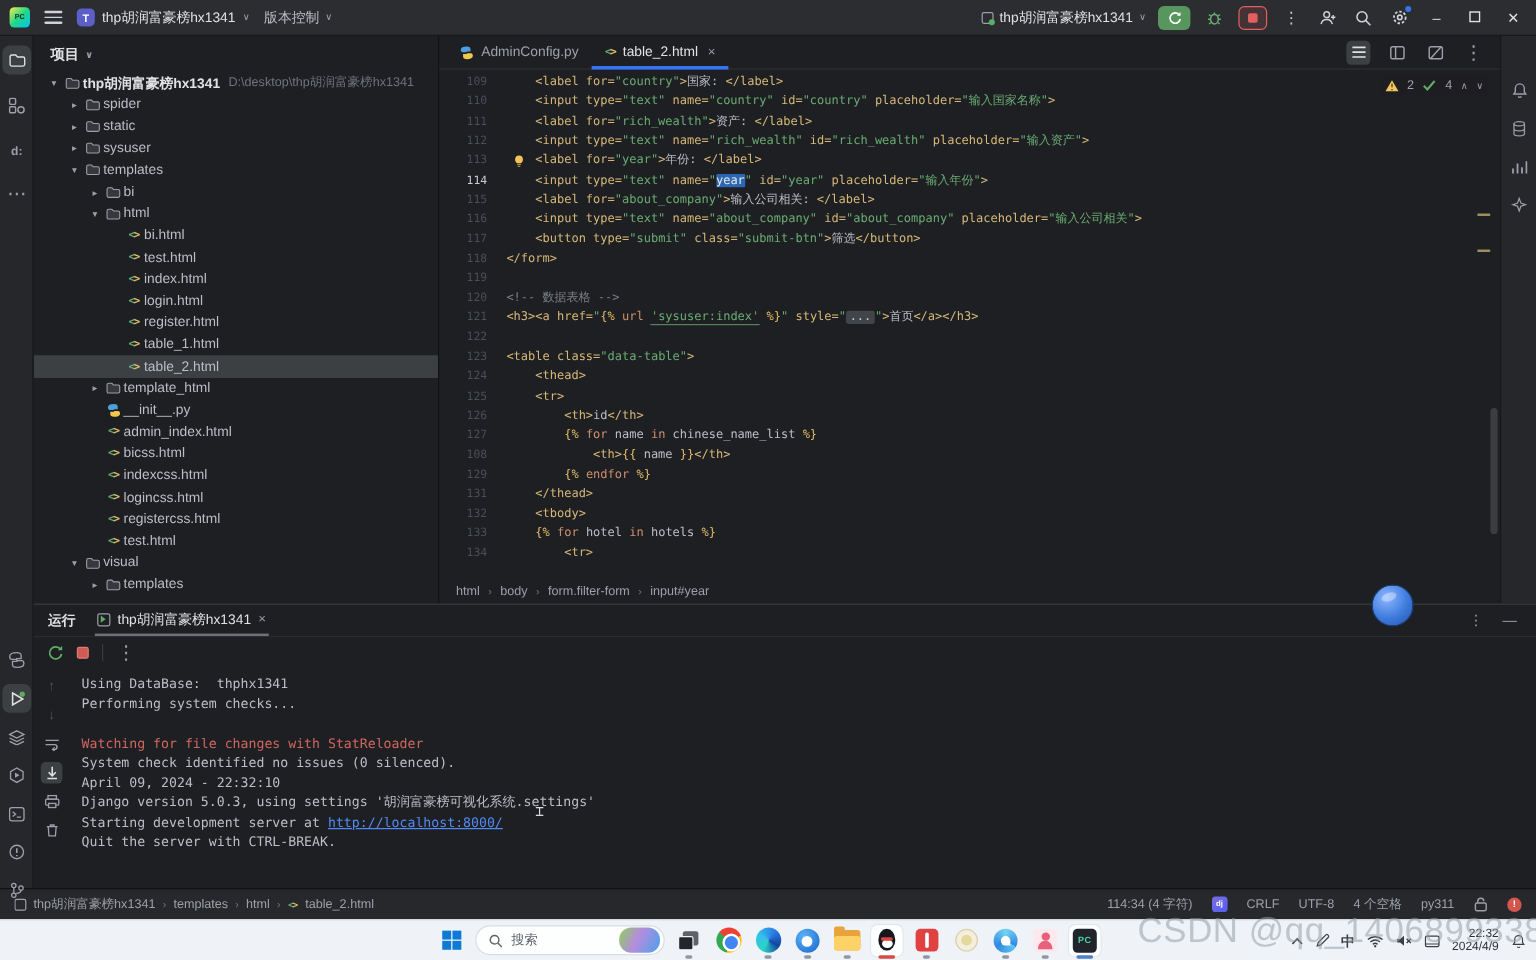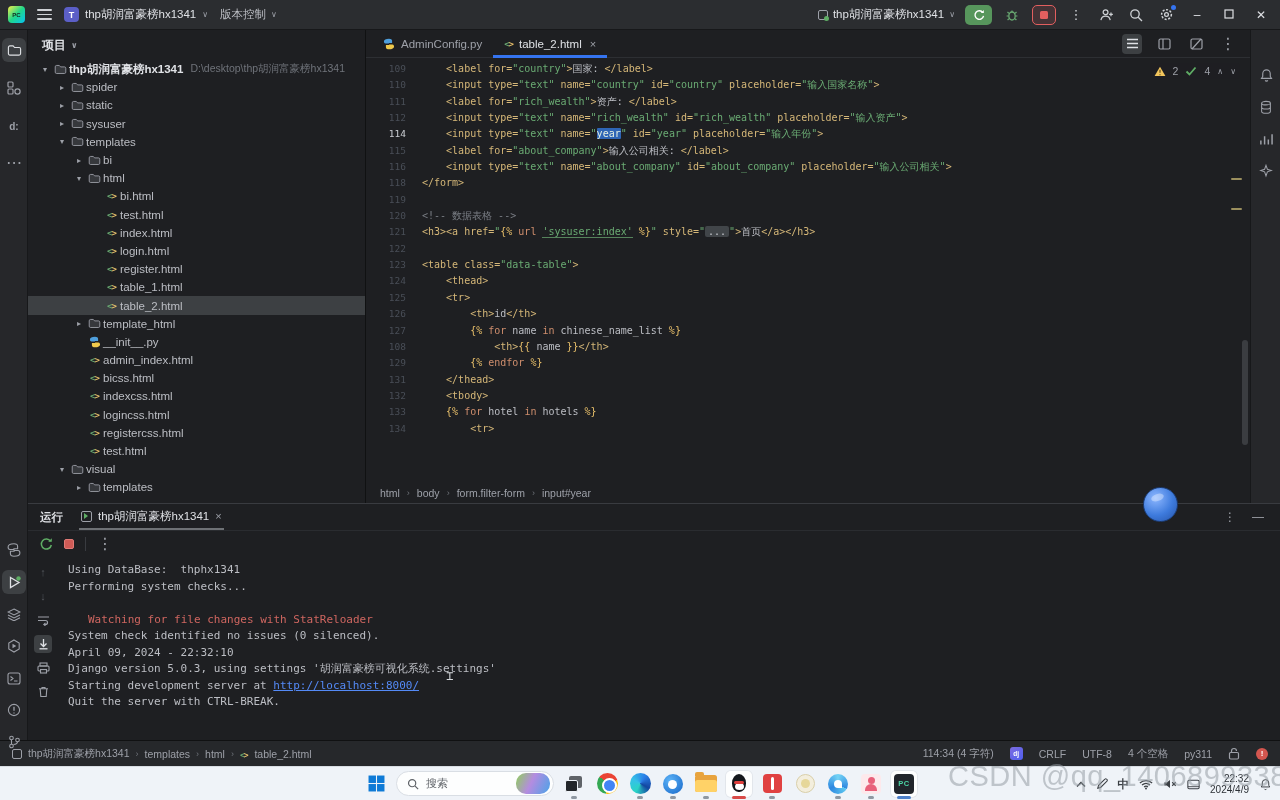--- a/index.html
+++ b/index.html
@@ -98,21 +98,21 @@
   .run-toolbar { height:25px; flex:none; display:flex; align-items:center; gap:11px; padding-left:11px; }
   .rtb-sep { width:1px; height:14px; background:#393b40; }
   .stop-sq { width:10px; height:10px; background:#cf5b56; border-radius:2px; border:1px solid #e07a76; }
   .run-body { flex:1; display:flex; min-height:0; }
   .run-gutter { width:30px; flex:none; display:flex; flex-direction:column; align-items:center; gap:6px; padding-top:7px; color:#8a8e95; }
   .rg-btn { width:18px; height:18px; border-radius:4px; display:flex; align-items:center; justify-content:center; font-size:11px; }
   .rg-btn.faded { color:#55585e; }
   .rg-btn.active { background:#3d4043; }
   .console { flex:1; padding:6px 0 0 10px; font-family:"DejaVu Sans Mono",monospace; font-size:11px; color:#bcbec4; overflow:hidden; position:relative; }
   .conline { height:16.5px; line-height:16.5px; white-space:pre; }
-  .conline.err { color:#cf6660;margin-left:20px; }
+  .conline.err { color:#cf6660; }
   .conlink { color:#548af7; text-decoration:underline; }
   .ibeam { position:absolute; left:388px; top:113px; color:#d6d9dd; font-size:12px; font-family:"DejaVu Sans Mono",monospace; }
 
   .avatar-float { position:absolute; left:1143px; top:487px; width:35px; height:35px; border-radius:50%; background:radial-gradient(circle at 35% 30%,#8db7ff,#3e7bdd 55%,#2553a8); border:1px solid #1c3c74; z-index:30; }
   .avatar-float::after { content:''; position:absolute; left:7px; top:6px; width:13px; height:7px; border-radius:50%; background:rgba(255,255,255,.35); transform:rotate(-18deg); }
 
   
   .statusbar { height:26px; background:#26282b; border-top:1px solid #101112; display:flex; align-items:center; padding:0 12px; font-size:10.5px; color:#9da0a8; }
   .sb-left { display:flex; align-items:center; gap:6px; overflow:hidden; white-space:nowrap; }
   .sb-proj-ico { width:10px; height:10px; border:1.2px solid #9da0a8; border-radius:2px; flex:none; }
@@ -542,23 +542,29 @@
               <div class="tbr-btn" style="color:#9da0a8">⋮</div>
             </div>
           </div>
 
           <div class="code-wrap">
             <div id="codelines">
                 <div class="cl"><span class="lnum">109</span><span class="ccode"><span class="c-tag">    &lt;label for=</span><span class="c-str">"country"</span><span class="c-tag">&gt;</span><span class="c-txt">国家: </span><span class="c-tag">&lt;/label&gt;</span></span></div>
                 <div class="cl"><span class="lnum">110</span><span class="ccode"><span class="c-tag">    &lt;input type=</span><span class="c-str">"text"</span><span class="c-tag"> name=</span><span class="c-str">"country"</span><span class="c-tag"> id=</span><span class="c-str">"country"</span><span class="c-tag"> placeholder=</span><span class="c-str">"输入国家名称"</span><span class="c-tag">&gt;</span></span></div>
                 <div class="cl"><span class="lnum">111</span><span class="ccode"><span class="c-tag">    &lt;label for=</span><span class="c-str">"rich_wealth"</span><span class="c-tag">&gt;</span><span class="c-txt">资产: </span><span class="c-tag">&lt;/label&gt;</span></span></div>
                 <div class="cl"><span class="lnum">112</span><span class="ccode"><span class="c-tag">    &lt;input type=</span><span class="c-str">"text"</span><span class="c-tag"> name=</span><span class="c-str">"rich_wealth"</span><span class="c-tag"> id=</span><span class="c-str">"rich_wealth"</span><span class="c-tag"> placeholder=</span><span class="c-str">"输入资产"</span><span class="c-tag">&gt;</span></span></div>
+                <div class="cl"><span class="lnum">113</span><span class="bulb"><svg width="9" height="11" viewBox="0 0 10 12">
+                      <circle cx="5" cy="4.2" r="3.6" fill="#f2c55c"></circle>
+                      <rect x="3.1" y="8.3" width="3.8" height="1.1" rx=".5" fill="#b08f42"></rect>
+                      <rect x="3.6" y="10" width="2.8" height="1.1" rx=".5" fill="#b08f42"></rect>
+                    </svg></span><span class="ccode"><span class="c-tag">    &lt;label for=</span><span class="c-str">"year"</span><span class="c-tag">&gt;</span><span class="c-txt">年份: </span><span class="c-tag">&lt;/label&gt;</span></span></div>
                 <div class="cl"><span class="lnum cur">114</span><span class="ccode"><span class="c-tag">    &lt;input type=</span><span class="c-str">"text"</span><span class="c-tag"> name=</span><span class="c-str">"</span><span class="c-sel">year</span><span class="c-str">"</span><span class="c-tag"> id=</span><span class="c-str">"year"</span><span class="c-tag"> placeholder=</span><span class="c-str">"输入年份"</span><span class="c-tag">&gt;</span></span></div>
                 <div class="cl"><span class="lnum">115</span><span class="ccode"><span class="c-tag">    &lt;label for=</span><span class="c-str">"about_company"</span><span class="c-tag">&gt;</span><span class="c-txt">输入公司相关: </span><span class="c-tag">&lt;/label&gt;</span></span></div>
                 <div class="cl"><span class="lnum">116</span><span class="ccode"><span class="c-tag">    &lt;input type=</span><span class="c-str">"text"</span><span class="c-tag"> name=</span><span class="c-str">"about_company"</span><span class="c-tag"> id=</span><span class="c-str">"about_company"</span><span class="c-tag"> placeholder=</span><span class="c-str">"输入公司相关"</span><span class="c-tag">&gt;</span></span></div>
+                <div class="cl"><span class="lnum">117</span><span class="ccode"><span class="c-tag">    &lt;button type=</span><span class="c-str">"submit"</span><span class="c-tag"> class=</span><span class="c-str">"submit-btn"</span><span class="c-tag">&gt;</span><span class="c-txt">筛选</span><span class="c-tag">&lt;/button&gt;</span></span></div>
                 <div class="cl"><span class="lnum">118</span><span class="ccode"><span class="c-tag">&lt;/form&gt;</span></span></div>
                 <div class="cl"><span class="lnum">119</span><span class="ccode"></span></div>
                 <div class="cl"><span class="lnum">120</span><span class="ccode"><span class="c-cmt">&lt;!-- 数据表格 --&gt;</span></span></div>
                 <div class="cl"><span class="lnum">121</span><span class="ccode"><span class="c-tag">&lt;h3&gt;&lt;a href=</span><span class="c-str">"</span><span class="c-brace">{% </span><span class="c-kw">url </span><span class="c-link">'sysuser:index'</span><span class="c-brace"> %}</span><span class="c-str">"</span><span class="c-tag"> style=</span><span class="c-str">"</span><span class="c-fold">...</span><span class="c-str">"</span><span class="c-tag">&gt;</span><span class="c-txt">首页</span><span class="c-tag">&lt;/a&gt;&lt;/h3&gt;</span></span></div>
                 <div class="cl"><span class="lnum">122</span><span class="ccode"></span></div>
                 <div class="cl"><span class="lnum">123</span><span class="ccode"><span class="c-tag">&lt;table class=</span><span class="c-str">"data-table"</span><span class="c-tag">&gt;</span></span></div>
                 <div class="cl"><span class="lnum">124</span><span class="ccode"><span class="c-tag">    &lt;thead&gt;</span></span></div>
                 <div class="cl"><span class="lnum">125</span><span class="ccode"><span class="c-tag">    &lt;tr&gt;</span></span></div>
                 <div class="cl"><span class="lnum">126</span><span class="ccode"><span class="c-tag">        &lt;th&gt;</span><span class="c-txt">id</span><span class="c-tag">&lt;/th&gt;</span></span></div>
                 <div class="cl"><span class="lnum">127</span><span class="ccode"><span class="c-txt">        </span><span class="c-brace">{% </span><span class="c-kw">for</span><span class="c-txt"> name </span><span class="c-kw">in</span><span class="c-txt"> chinese_name_list </span><span class="c-brace">%}</span></span></div>

